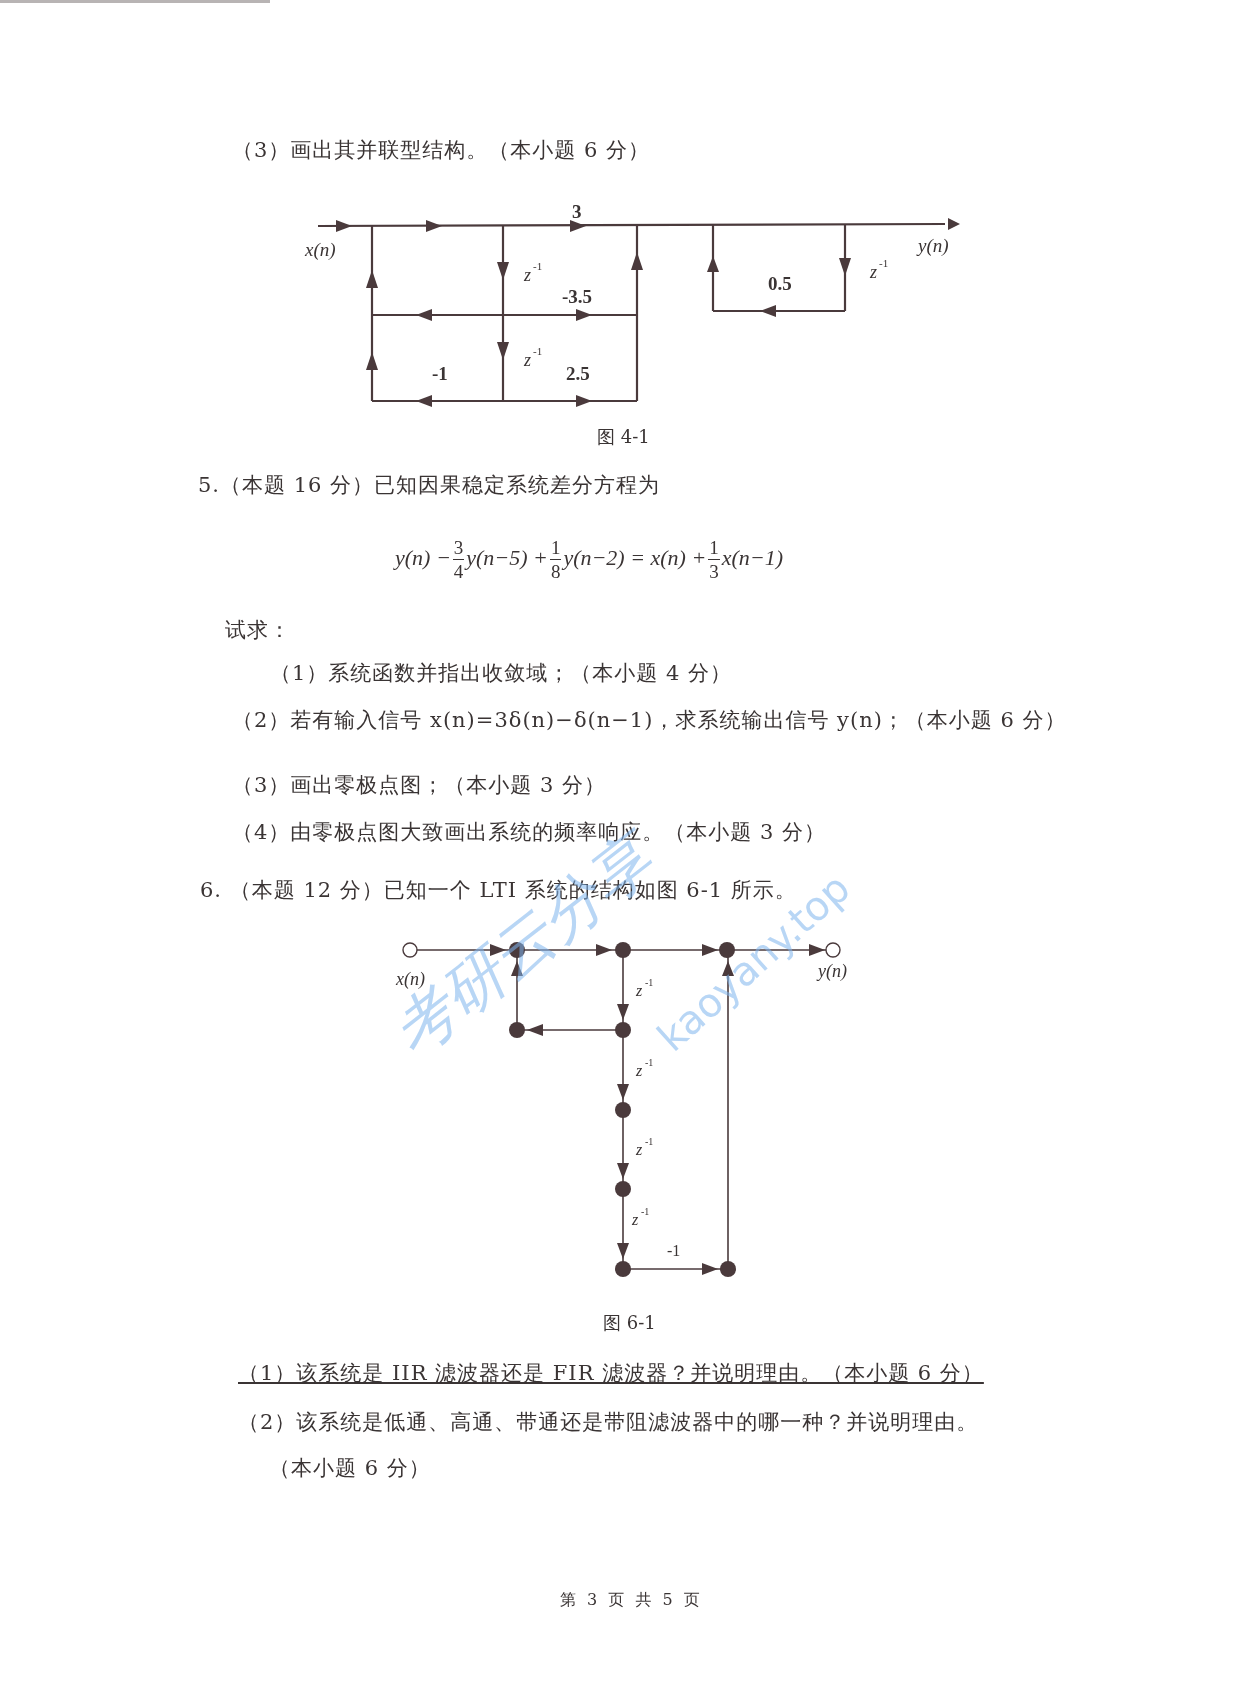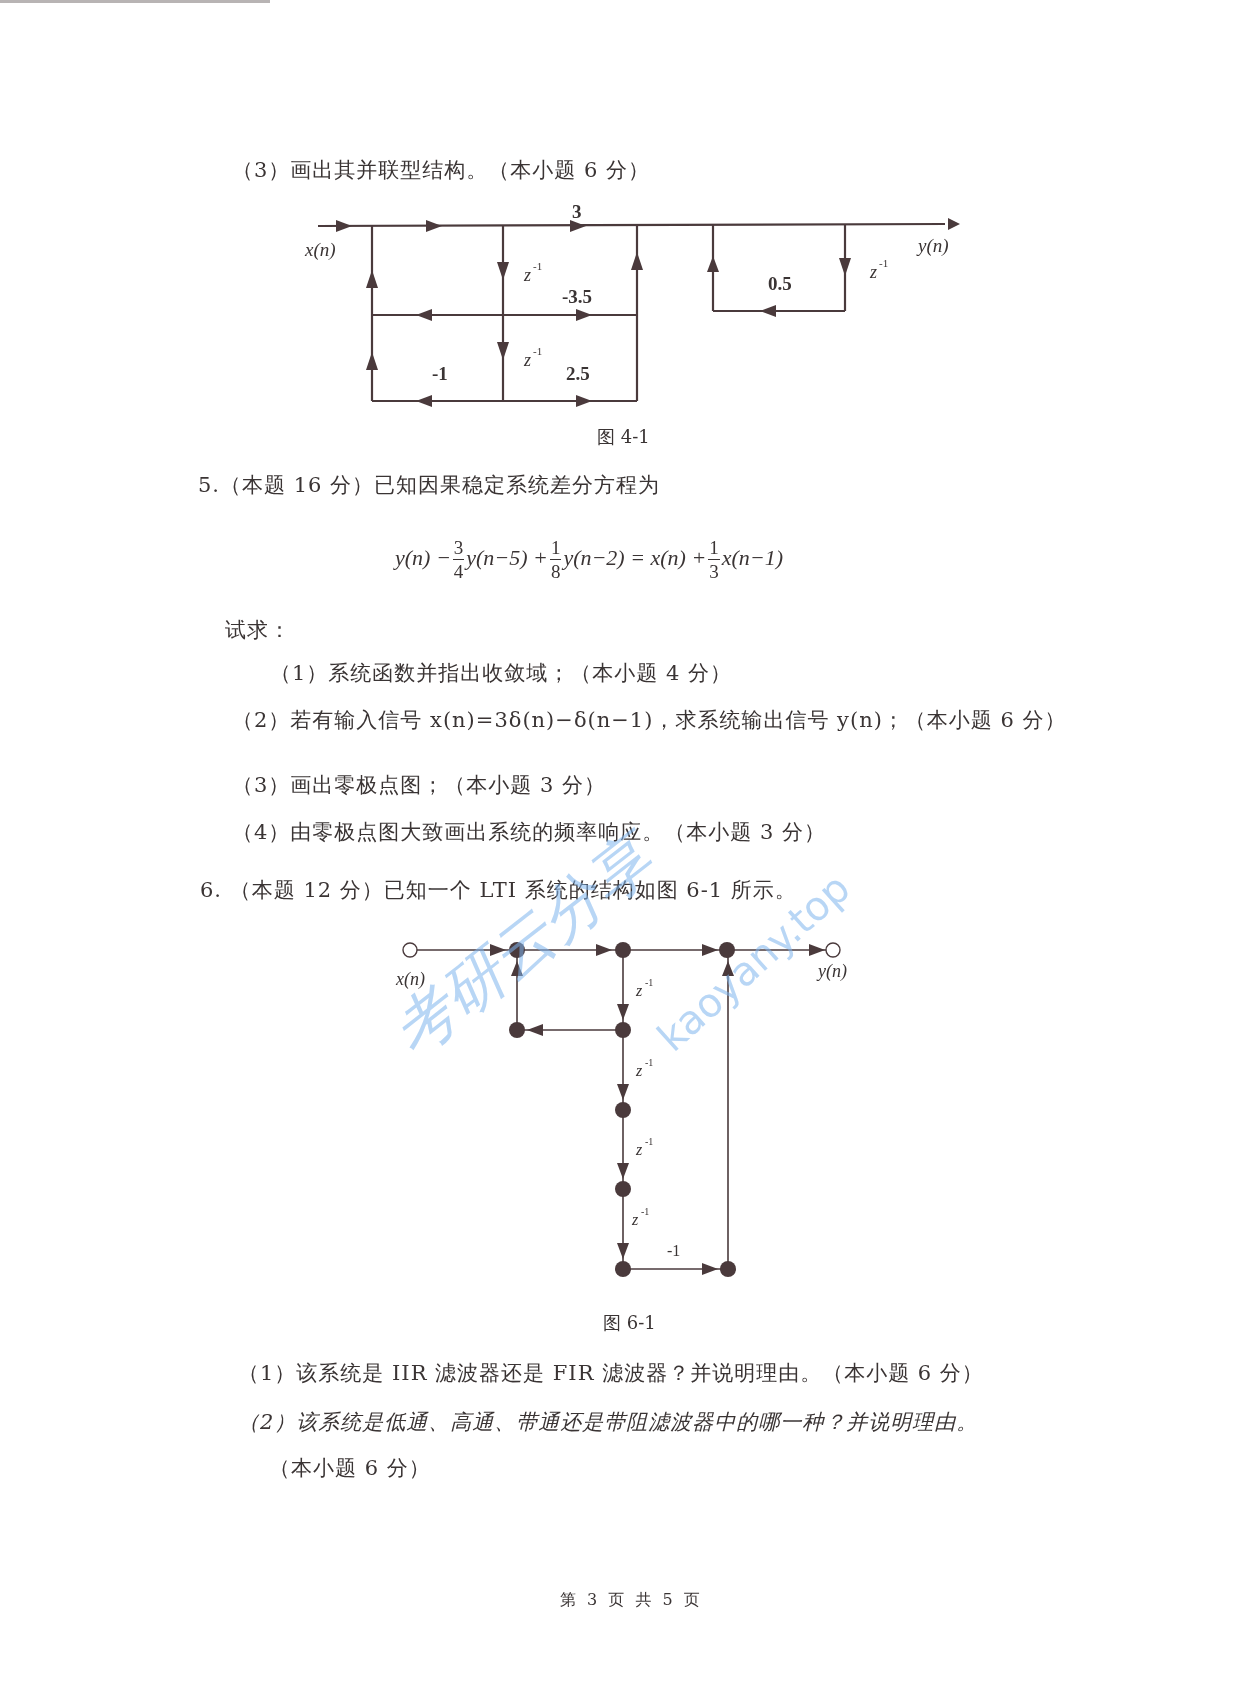--- a/index.html
+++ b/index.html
@@ -18,21 +18,21 @@
   .frac span{display:block;font-size:19px;}
   .frac .num{border-bottom:1px solid #3a3434;padding:0 1px 2px;}
   .frac .den{padding-top:2px;}
   .wm{position:absolute;color:#7fb5ee;opacity:.55;white-space:nowrap;transform-origin:left center;}
 </style>
 </head>
 <body>
 
 <div class="topbar"></div>
 
-<div class="t" style="left:232px;top:160px;">（3）画出其并联型结构。（本小题 6 分）</div>
+<div class="t" style="left:232px;top:140px;">（3）画出其并联型结构。（本小题 6 分）</div>
 
 <svg width="1240" height="1705">
   <defs>
     <marker id="ar" viewBox="0 0 10 10" refX="5" refY="5" markerWidth="9" markerHeight="9" orient="auto-start-reverse">
       <path d="M0,0 L10,5 L0,10 z" fill="#4a3a3c"></path>
     </marker>
   </defs>
   <g stroke="#4a3a3c" stroke-width="2.2" fill="none">
 
     <line x1="318" y1="226" x2="945" y2="224"></line>
@@ -164,20 +164,20 @@
   <span class="it">y(n) −</span><span class="frac"><span class="num">3</span><span class="den">4</span></span><span class="it">y(n−5) +</span><span class="frac"><span class="num">1</span><span class="den">8</span></span><span class="it">y(n−2) = x(n) +</span><span class="frac"><span class="num">1</span><span class="den">3</span></span><span class="it">x(n−1)</span>
 </div>
 <div class="t" style="left:225px;top:620px;">试求：</div>
 <div class="t" style="left:232px;top:663px;margin-left:38px;">（1）系统函数并指出收敛域；（本小题 4 分）</div>
 <div class="t" style="left:232px;top:710px;">（2）若有输入信号 x(n)=3δ(n)−δ(n−1)，求系统输出信号 y(n)；（本小题 6 分）</div>
 <div class="t" style="left:232px;top:775px;">（3）画出零极点图；（本小题 3 分）</div>
 <div class="t" style="left:232px;top:822px;">（4）由零极点图大致画出系统的频率响应。（本小题 3 分）</div>
 
 <div class="t" style="left:200px;top:880px;">6. （本题 12 分）已知一个 LTI 系统的结构如图 6-1 所示。</div>
 <div class="cap" style="left:603px;top:1314px;">图 6-1</div>
-<div class="t" style="left:238px;top:1363px;">（1）该系统是 IIR 滤波器还是 FIR 滤波器？并说明理由。（本小题 6 分）</div>
-<div class="t" style="left:238px;top:1412px;font-style:italic;">（2）该系统是低通、高通、带通还是带阻滤波器中的哪一种？并说明理由。</div>
+<div class="t" style="left:238px;top:1363px;text-decoration:underline;">（1）该系统是 IIR 滤波器还是 FIR 滤波器？并说明理由。（本小题 6 分）</div>
+<div class="t" style="left:238px;top:1412px;">（2）该系统是低通、高通、带通还是带阻滤波器中的哪一种？并说明理由。</div>
 <div class="t" style="left:269px;top:1458px;">（本小题 6 分）</div>
 
 <div class="footer" style="left:560px;top:1590px;">第 3 页 共 5 页</div>
 
 <div class="wm" style="left:400px;top:1000px;font-size:62px;transform:rotate(-38deg);font-style:italic;">考研云分享</div>
 <div class="wm" style="left:664px;top:1020px;font-size:40px;font-family:'DejaVu Sans',sans-serif;transform:rotate(-42deg);">kaoyany.top</div>
 
 </body></html>

